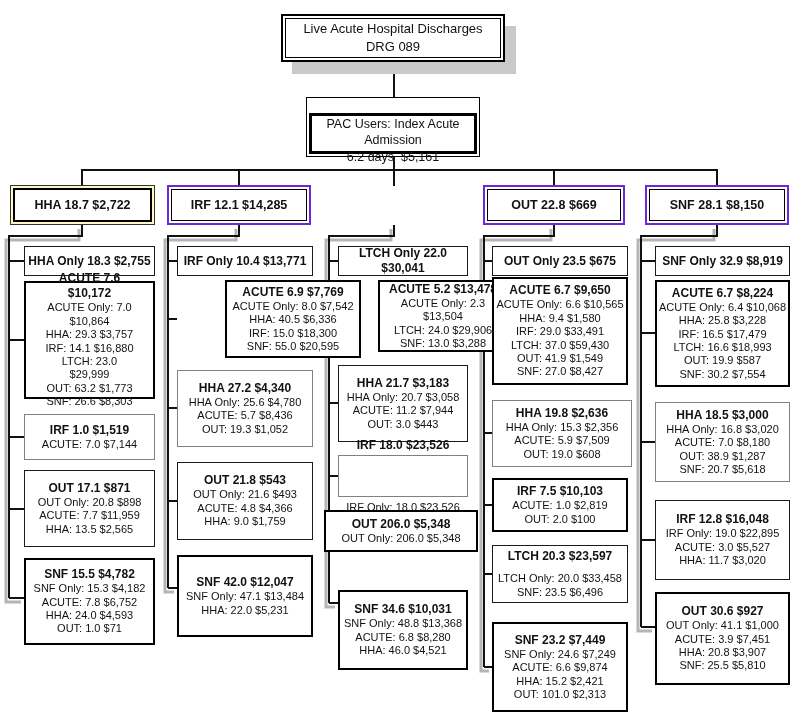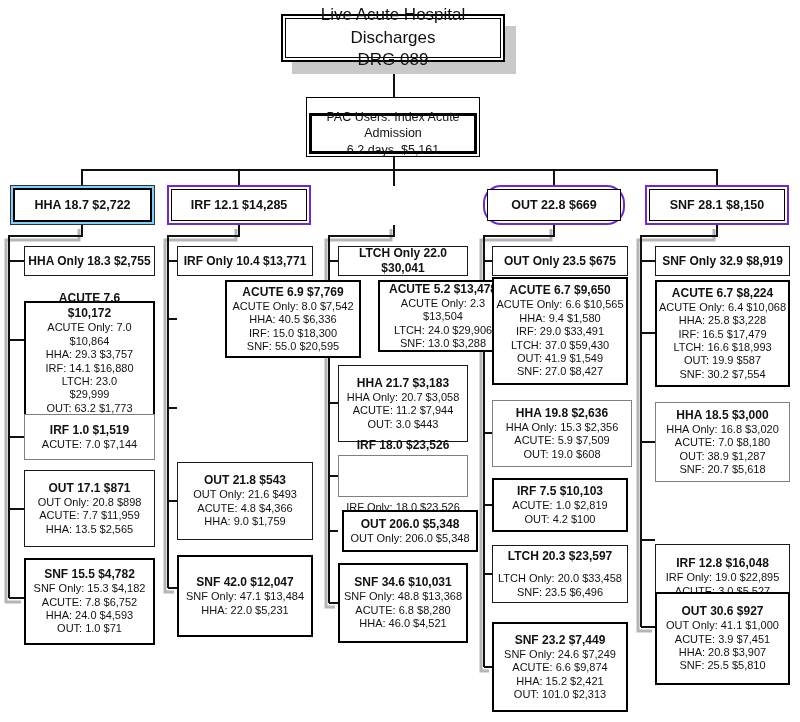--- a/index.html
+++ b/index.html
@@ -5,30 +5,30 @@
   html,body{margin:0;padding:0;background:#fff;}
   #canvas{
     position:relative;width:800px;height:722px;background:#fff;overflow:hidden;
     font-family:"Liberation Sans","DejaVu Sans",sans-serif;color:#111;
   }
   svg.wires{position:absolute;left:0;top:0;z-index:0;}
   .node{position:absolute;box-sizing:border-box;z-index:1;background:#fff;}
 
   
   .topbox{border:2px solid #000;padding:2px;display:flex;box-shadow:11px 12px 0 #c9c9c9;}
-  .topbox-in{flex:1;border:1px solid #000;display:flex;flex-direction:column;align-items:center;justify-content:center;font-size:17px;line-height:1.35;text-align:center;}
+  .topbox-in{flex:1;border:1px solid #000;display:flex;flex-direction:column;align-items:center;justify-content:center;font-size:13px;line-height:1.35;text-align:center;}
   
   .pacbox{border:1px solid #000;padding:2px;display:flex;}
-  .pacbox-in{flex:1;border:3px solid #000;display:flex;flex-direction:column;align-items:center;justify-content:center;font-size:12.5px;line-height:1.3;text-align:center;margin-top:13px;}
+  .pacbox-in{flex:1;border:3px solid #000;display:flex;flex-direction:column;align-items:center;justify-content:flex-start;font-size:12.5px;line-height:1.3;text-align:center;margin-top:13px;}
   .ln2{white-space:pre-wrap;}
 
   
   .hdr{border:2px solid #6d28d9;padding:2px;display:flex;}
   .hdr-in{flex:1;border:1px solid #000;display:flex;align-items:center;justify-content:center;font-weight:bold;font-size:12.5px;background:#fff;}
-  .hdr-raised{border:1px solid #333;background:#7dd3fc;}
+  .hdr-raised{border:1px solid #333;background:#fef9c3;}
   .hdr-raised .hdr-in{border:2px solid #000;}
 
   
   .box{display:flex;flex-direction:column;align-items:center;justify-content:center;text-align:center;padding:1px 2px;}
   .b-thin{border:1px solid #1a1a1a;}
   .b-gray{border:1px solid #808080;}
   .b-thick{border:2px solid #000;}
   .bt{font-weight:bold;font-size:12px;line-height:1.25;}
   .bl{font-size:11px;line-height:1.22;}
   .only .bt{font-size:12px;}
@@ -79,31 +79,31 @@
         <div class="ln2">6.2 days  $5,161</div>
       </div>
   </div>
 
   <div class="node hdr hdr-raised" style="left:10px;top:185px;width:145px;height:40px;">
     <div class="hdr-in">HHA 18.7 $2,722</div>
   </div>
   <div class="node hdr" style="left:167px;top:185px;width:144px;height:40px;">
     <div class="hdr-in">IRF 12.1 $14,285</div>
   </div>
-  <div class="node hdr" style="left:483px;top:185px;width:142px;height:40px;border-radius:18px;">
+  <div class="node hdr" style="left:483px;top:185px;width:142px;height:40px;">
     <div class="hdr-in">OUT 22.8 $669</div>
   </div>
   <div class="node hdr" style="left:645px;top:185px;width:144px;height:40px;">
     <div class="hdr-in">SNF 28.1 $8,150</div>
   </div>
 
   <div class="node box b-thin only" style="left:24px;top:246px;width:131px;height:30px;">
     <div class="bt">HHA Only 18.3 $2,755</div>
   </div>
-  <div class="node box b-thick" style="left:24px;top:281px;width:131px;height:118px;padding:1px 16px;margin-top:20px;">
+  <div class="node box b-thick" style="left:24px;top:281px;width:131px;height:118px;padding:1px 16px;">
     <div class="bt">ACUTE 7.6 $10,172</div>
     <div class="bl">
         <div class="ln">ACUTE Only: 7.0 $10,864</div>
         <div class="ln">HHA: 29.3 $3,757</div>
         <div class="ln">IRF: 14.1 $16,880</div>
         <div class="ln">LTCH: 23.0 $29,999</div>
         <div class="ln">OUT: 63.2 $1,773</div>
         <div class="ln">SNF: 26.6 $8,303</div>
       </div>
   </div>
@@ -136,20 +136,28 @@
   </div>
   <div class="node box b-thick" style="left:177px;top:280px;width:136px;height:78px;margin-left:48px;">
     <div class="bt">ACUTE 6.9 $7,769</div>
     <div class="bl">
         <div class="ln">ACUTE Only: 8.0 $7,542</div>
         <div class="ln">HHA: 40.5 $6,336</div>
         <div class="ln">IRF: 15.0 $18,300</div>
         <div class="ln">SNF: 55.0 $20,595</div>
       </div>
   </div>
+  <div class="node box b-gray" style="left:177px;top:370px;width:136px;height:77px;">
+    <div class="bt">HHA 27.2 $4,340</div>
+    <div class="bl">
+        <div class="ln">HHA Only: 25.6 $4,780</div>
+        <div class="ln">ACUTE: 5.7 $8,436</div>
+        <div class="ln">OUT: 19.3 $1,052</div>
+      </div>
+  </div>
   <div class="node box b-thin" style="left:177px;top:462px;width:136px;height:78px;">
     <div class="bt">OUT 21.8 $543</div>
     <div class="bl">
         <div class="ln">OUT Only: 21.6 $493</div>
         <div class="ln">ACUTE: 4.8 $4,366</div>
         <div class="ln">HHA: 9.0 $1,759</div>
       </div>
   </div>
   <div class="node box b-thick" style="left:177px;top:555px;width:136px;height:82px;">
     <div class="bt">SNF 42.0 $12,047</div>
@@ -177,27 +185,27 @@
         <div class="ln">ACUTE: 11.2 $7,944</div>
         <div class="ln">OUT: 3.0 $443</div>
       </div>
   </div>
   <div class="node box b-gray" style="left:338px;top:455px;width:130px;height:42px;gap:48px;">
     <div class="bt">IRF 18.0 $23,526</div>
     <div class="bl">
         <div class="ln">IRF Only: 18.0 $23,526</div>
       </div>
   </div>
-  <div class="node box b-thick" style="left:342px;top:510px;width:136px;height:42px;">
+  <div class="node box b-thick" style="left:324px;top:510px;width:154px;height:42px;">
     <div class="bt">OUT 206.0 $5,348</div>
     <div class="bl">
         <div class="ln">OUT Only: 206.0 $5,348</div>
       </div>
   </div>
-  <div class="node box b-thick" style="left:338px;top:563px;width:130px;height:80px;">
+  <div class="node box b-thick" style="left:338px;top:590px;width:130px;height:80px;">
     <div class="bt">SNF 34.6 $10,031</div>
     <div class="bl">
         <div class="ln">SNF Only: 48.8 $13,368</div>
         <div class="ln">ACUTE: 6.8 $8,280</div>
         <div class="ln">HHA: 46.0 $4,521</div>
       </div>
   </div>
 
   <div class="node box b-thin only" style="left:492px;top:246px;width:136px;height:30px;">
     <div class="bt">OUT Only 23.5 $675</div>
@@ -218,21 +226,21 @@
     <div class="bl">
         <div class="ln">HHA Only: 15.3 $2,356</div>
         <div class="ln">ACUTE: 5.9 $7,509</div>
         <div class="ln">OUT: 19.0 $608</div>
       </div>
   </div>
   <div class="node box b-thick" style="left:492px;top:478px;width:136px;height:54px;">
     <div class="bt">IRF 7.5 $10,103</div>
     <div class="bl">
         <div class="ln">ACUTE: 1.0 $2,819</div>
-        <div class="ln">OUT: 4.2 $100</div>
+        <div class="ln">OUT: 2.0 $100</div>
       </div>
   </div>
   <div class="node box b-thin" style="left:492px;top:545px;width:136px;height:58px;gap:8px;">
     <div class="bt">LTCH 20.3 $23,597</div>
     <div class="bl">
         <div class="ln">LTCH Only: 20.0 $33,458</div>
         <div class="ln">SNF: 23.5 $6,496</div>
       </div>
   </div>
   <div class="node box b-thick" style="left:492px;top:622px;width:136px;height:90px;">
@@ -261,21 +269,21 @@
   </div>
   <div class="node box b-gray" style="left:655px;top:402px;width:135px;height:80px;">
     <div class="bt">HHA 18.5 $3,000</div>
     <div class="bl">
         <div class="ln">HHA Only: 16.8 $3,020</div>
         <div class="ln">ACUTE: 7.0 $8,180</div>
         <div class="ln">OUT: 38.9 $1,287</div>
         <div class="ln">SNF: 20.7 $5,618</div>
       </div>
   </div>
-  <div class="node box b-thin" style="left:655px;top:500px;width:135px;height:80px;margin-top:44px;">
+  <div class="node box b-thin" style="left:655px;top:500px;width:135px;height:80px;">
     <div class="bt">IRF 12.8 $16,048</div>
     <div class="bl">
         <div class="ln">IRF Only: 19.0 $22,895</div>
         <div class="ln">ACUTE: 3.0 $5,527</div>
         <div class="ln">HHA: 11.7 $3,020</div>
       </div>
   </div>
   <div class="node box b-thick" style="left:655px;top:592px;width:135px;height:93px;">
     <div class="bt">OUT 30.6 $927</div>
     <div class="bl">

